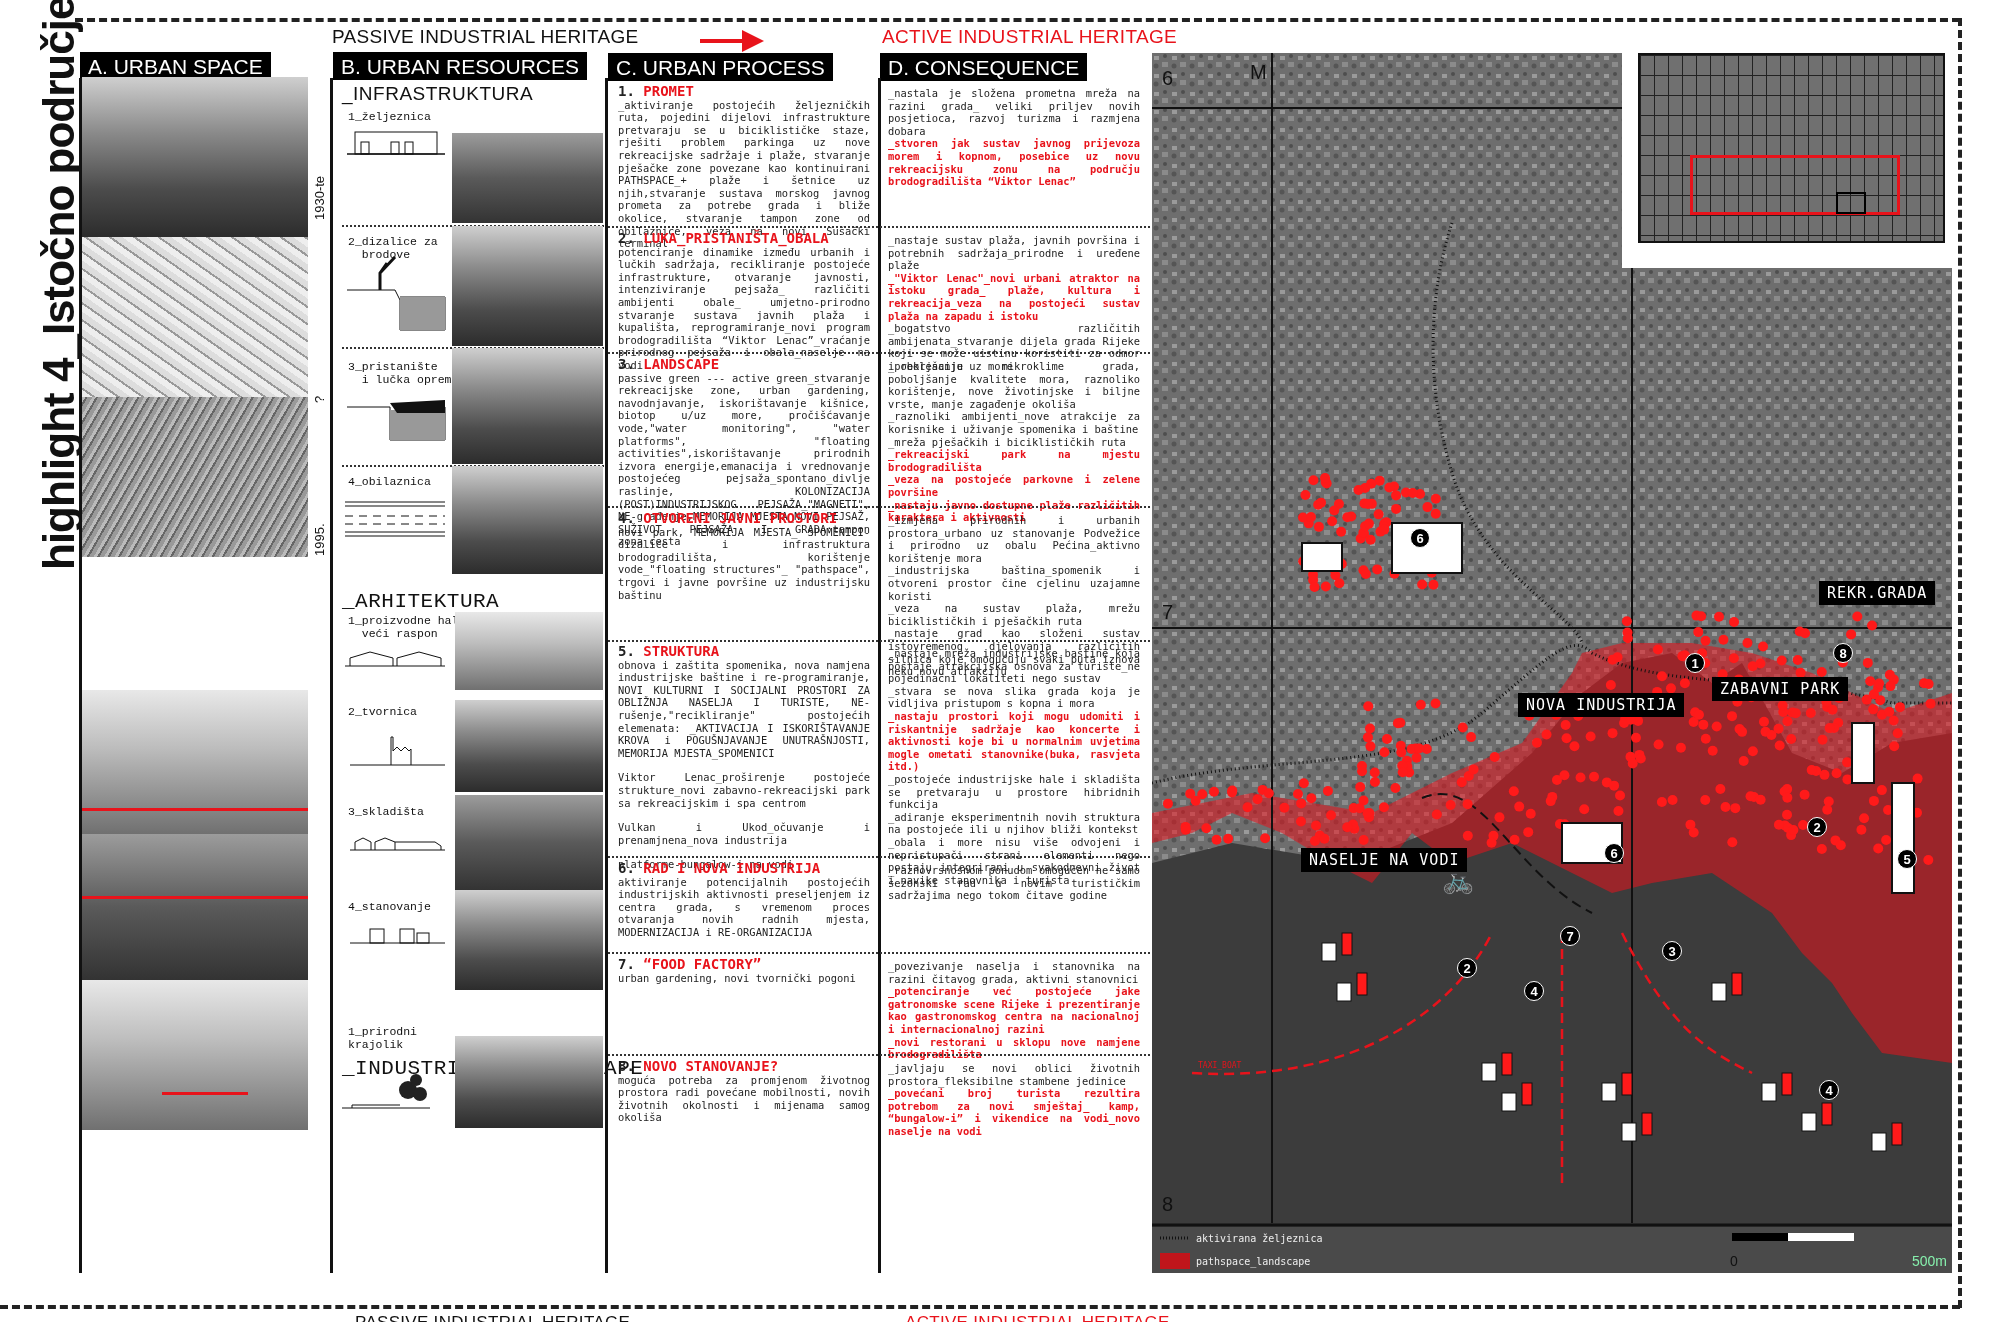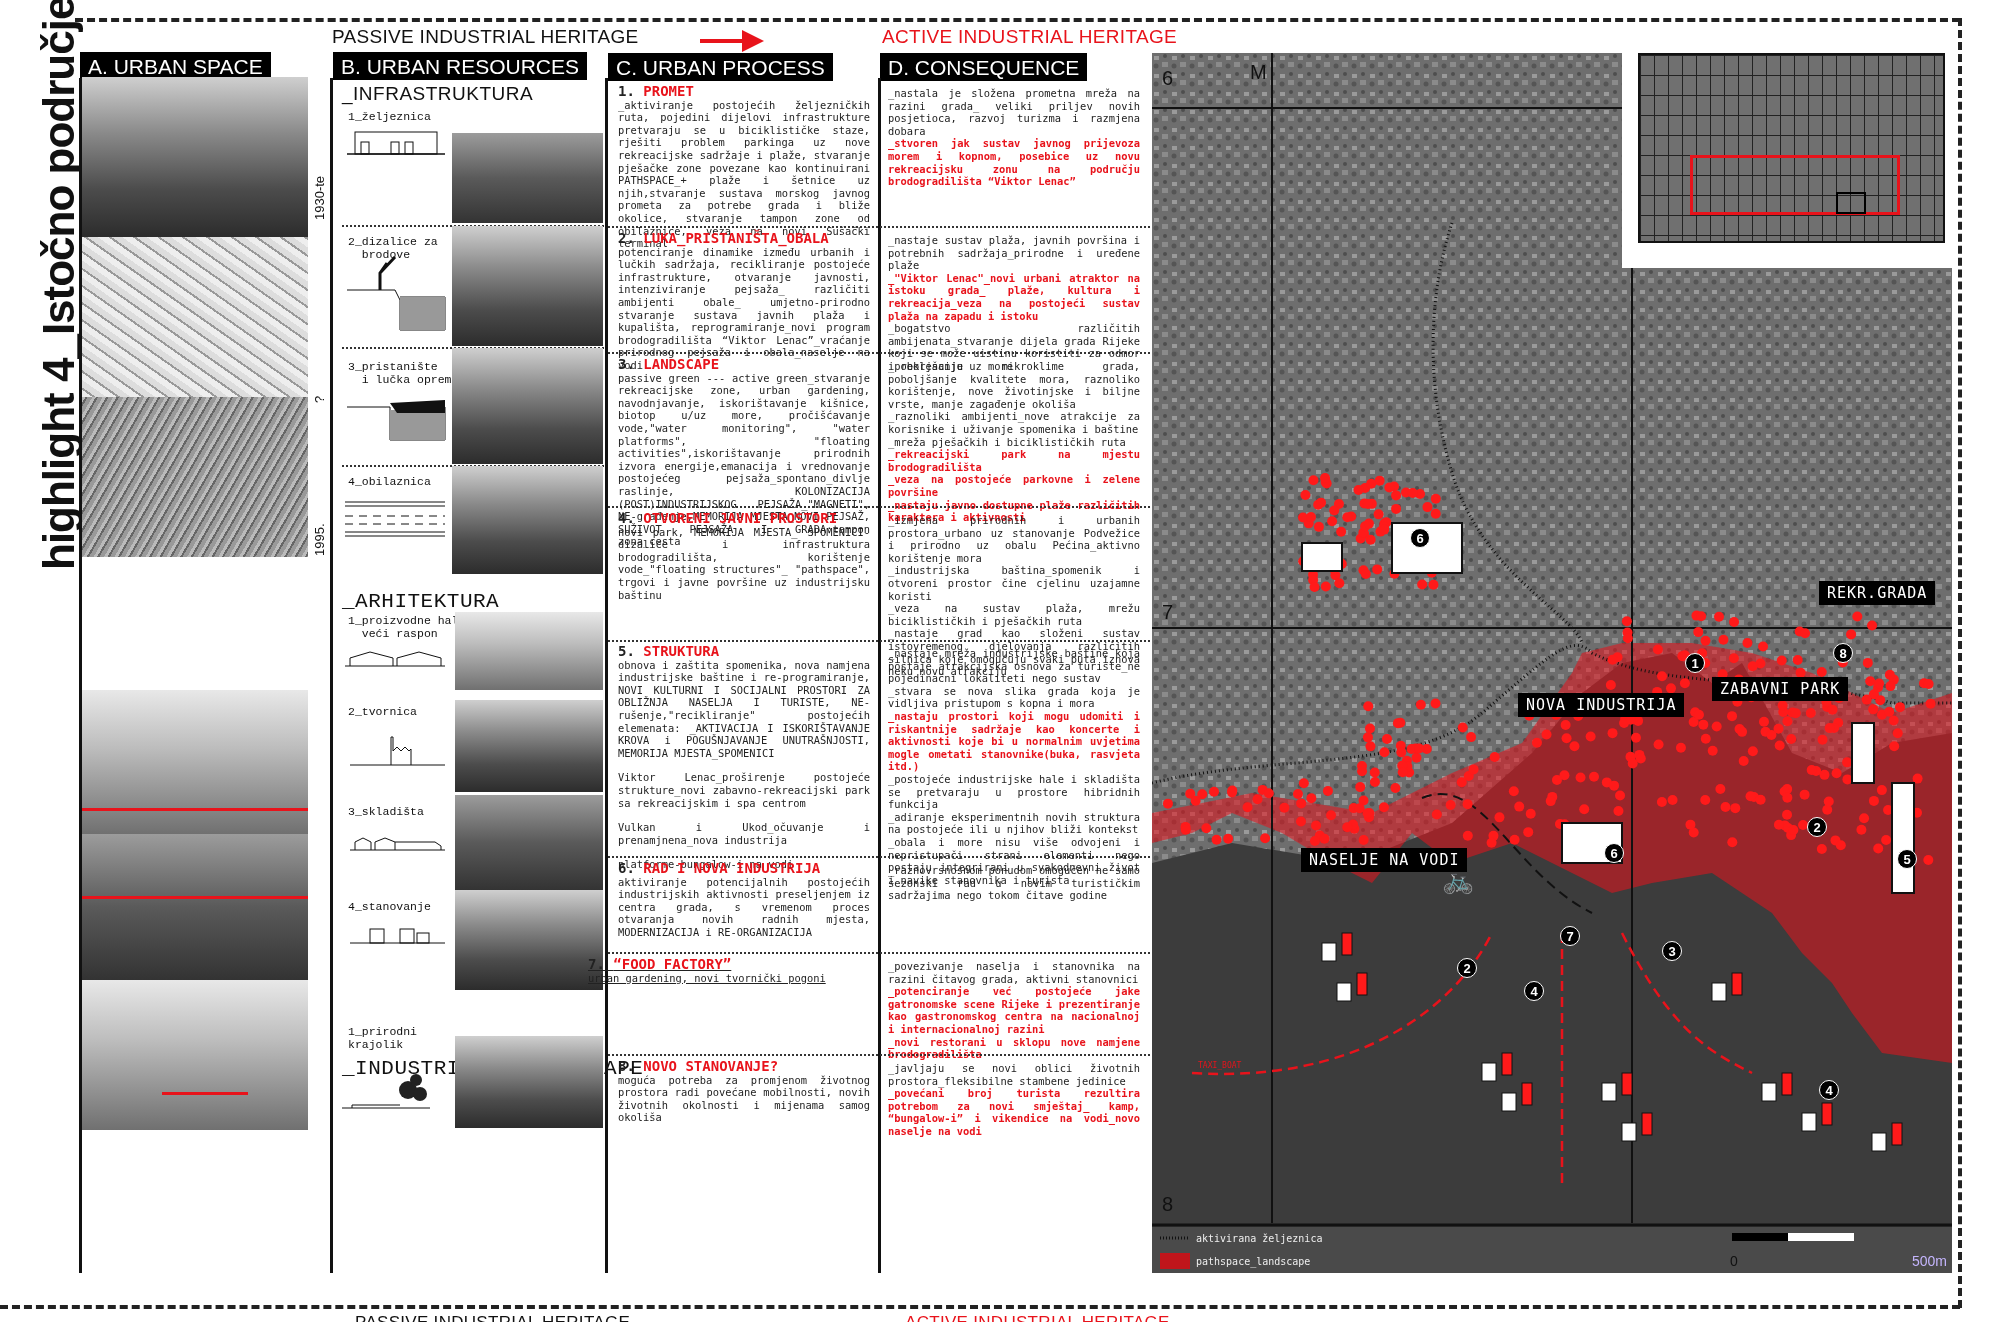--- a/index.html
+++ b/index.html
@@ -192,21 +192,21 @@
       <div><span class="num">5. </span><span class="ttl">STRUKTURA</span></div>
       <p>obnova i zaštita spomenika, nova namjena industrijske baštine i re-programiranje, NOVI KULTURNI I SOCIJALNI PROSTORI ZA OBLIŽNJA NASELJA I TURISTE, NE-rušenje,"recikliranje" postojećih elemenata: _AKTIVACIJA I ISKORIŠTAVANJE KROVA i POGUŠNJAVANJE UNUTRAŠNJOSTI, MEMORIJA MJESTA_SPOMENICI</p>
       <p style="margin-top: 12px;">Viktor Lenac_proširenje postojeće strukture_novi zabavno-rekreacijski park sa rekreacijskim i spa centrom</p>
       <p style="margin-top: 12px;">Vulkan i Ukod_očuvanje i prenamjnena_nova industrija</p>
       <p style="margin-top: 12px;">platforme-bungalow-i na vodi</p>
     </div>
     <div class="ctext" style="left: 618px; top: 862px; width: 252px;">
       <div><span class="num">6. </span><span class="ttl">RAD I NOVA INDUSTRIJA</span></div>
       <p>aktiviranje potencijalnih postojećih industrijskih aktivnosti preseljenjem iz centra grada, s vremenom proces otvaranja novih radnih mjesta, MODERNIZACIJA i RE-ORGANIZACIJA</p>
     </div>
-    <div class="ctext" style="left: 588px; top: 958px; width: 252px; text-decoration: underline;">
+    <div class="ctext" style="left: 618px; top: 958px; width: 252px;">
       <div><span class="num">7. </span><span class="ttl">“FOOD FACTORY”</span></div>
       <p>urban gardening, novi tvornički pogoni</p>
     </div>
     <div class="ctext" style="left: 618px; top: 1060px; width: 252px;">
       <div><span class="num">8. </span><span class="ttl">NOVO STANOVANJE?</span></div>
       <p>moguća potreba za promjenom životnog prostora radi povećane mobilnosti, novih životnih okolnosti i mijenama samog okoliša</p>
     </div>
   </div>
 
 <div id="colD">
@@ -700,14 +700,14 @@
   <div class="numcirc" style="left:452px;top:790px">6</div>
   <div class="numcirc" style="left:408px;top:873px">7</div>
   <div class="numcirc" style="left:681px;top:590px">8</div>
 
   <div style="position:absolute;left:290px;top:812px;font-size:26px;color:#000">🚲</div>
 
   <div class="legend-text" style="left:46px;top:1008px;color:#e8131b;font-size:8px">TAXI_BOAT</div>
   <div class="legend-text" style="left:44px;top:1180px">aktivirana željeznica</div>
   <div class="legend-text" style="left:44px;top:1203px">pathspace_landscape</div>
   <div class="legend-text" style="left:578px;top:1200px;color:#111;font-family:'Liberation Sans',sans-serif;font-size:14px">0</div>
-  <div class="legend-text" style="left:760px;top:1200px;color:#c4b5fd;font-family:'Liberation Sans',sans-serif;font-size:14px">500m</div>
+  <div class="legend-text" style="left:760px;top:1200px;color:#86efac;font-family:'Liberation Sans',sans-serif;font-size:14px">500m</div>
 </div>
 
 </body></html>

